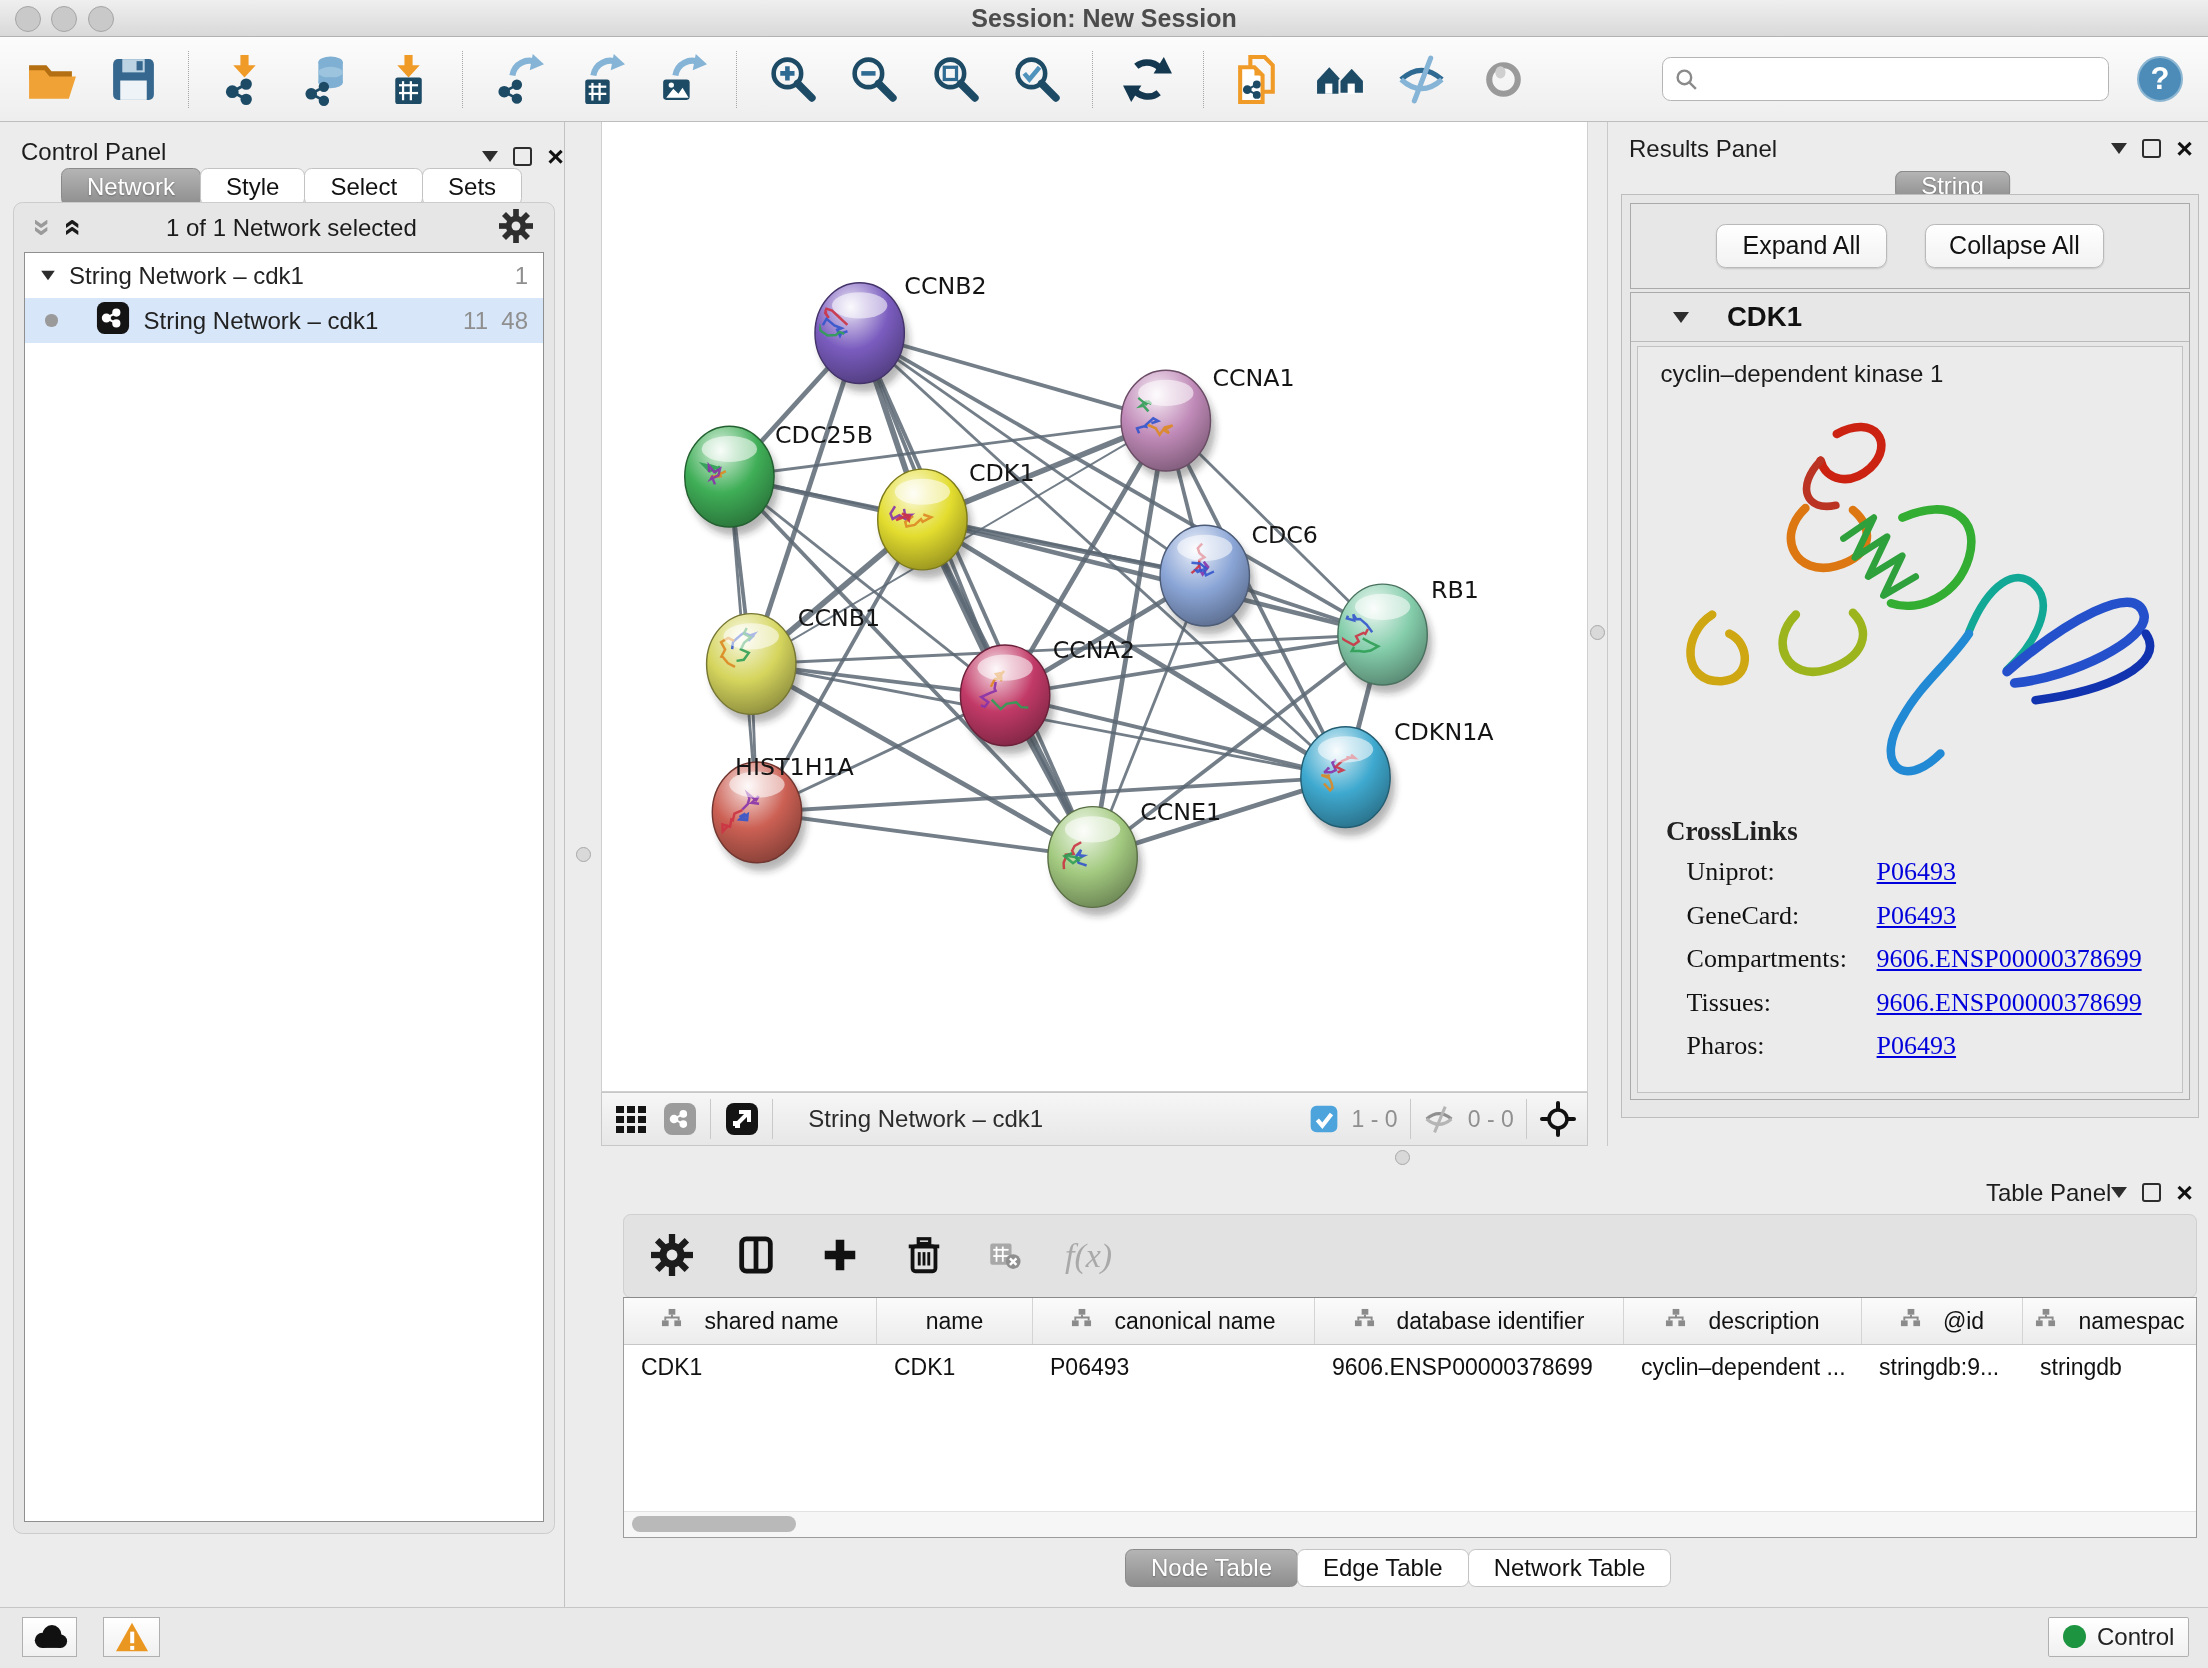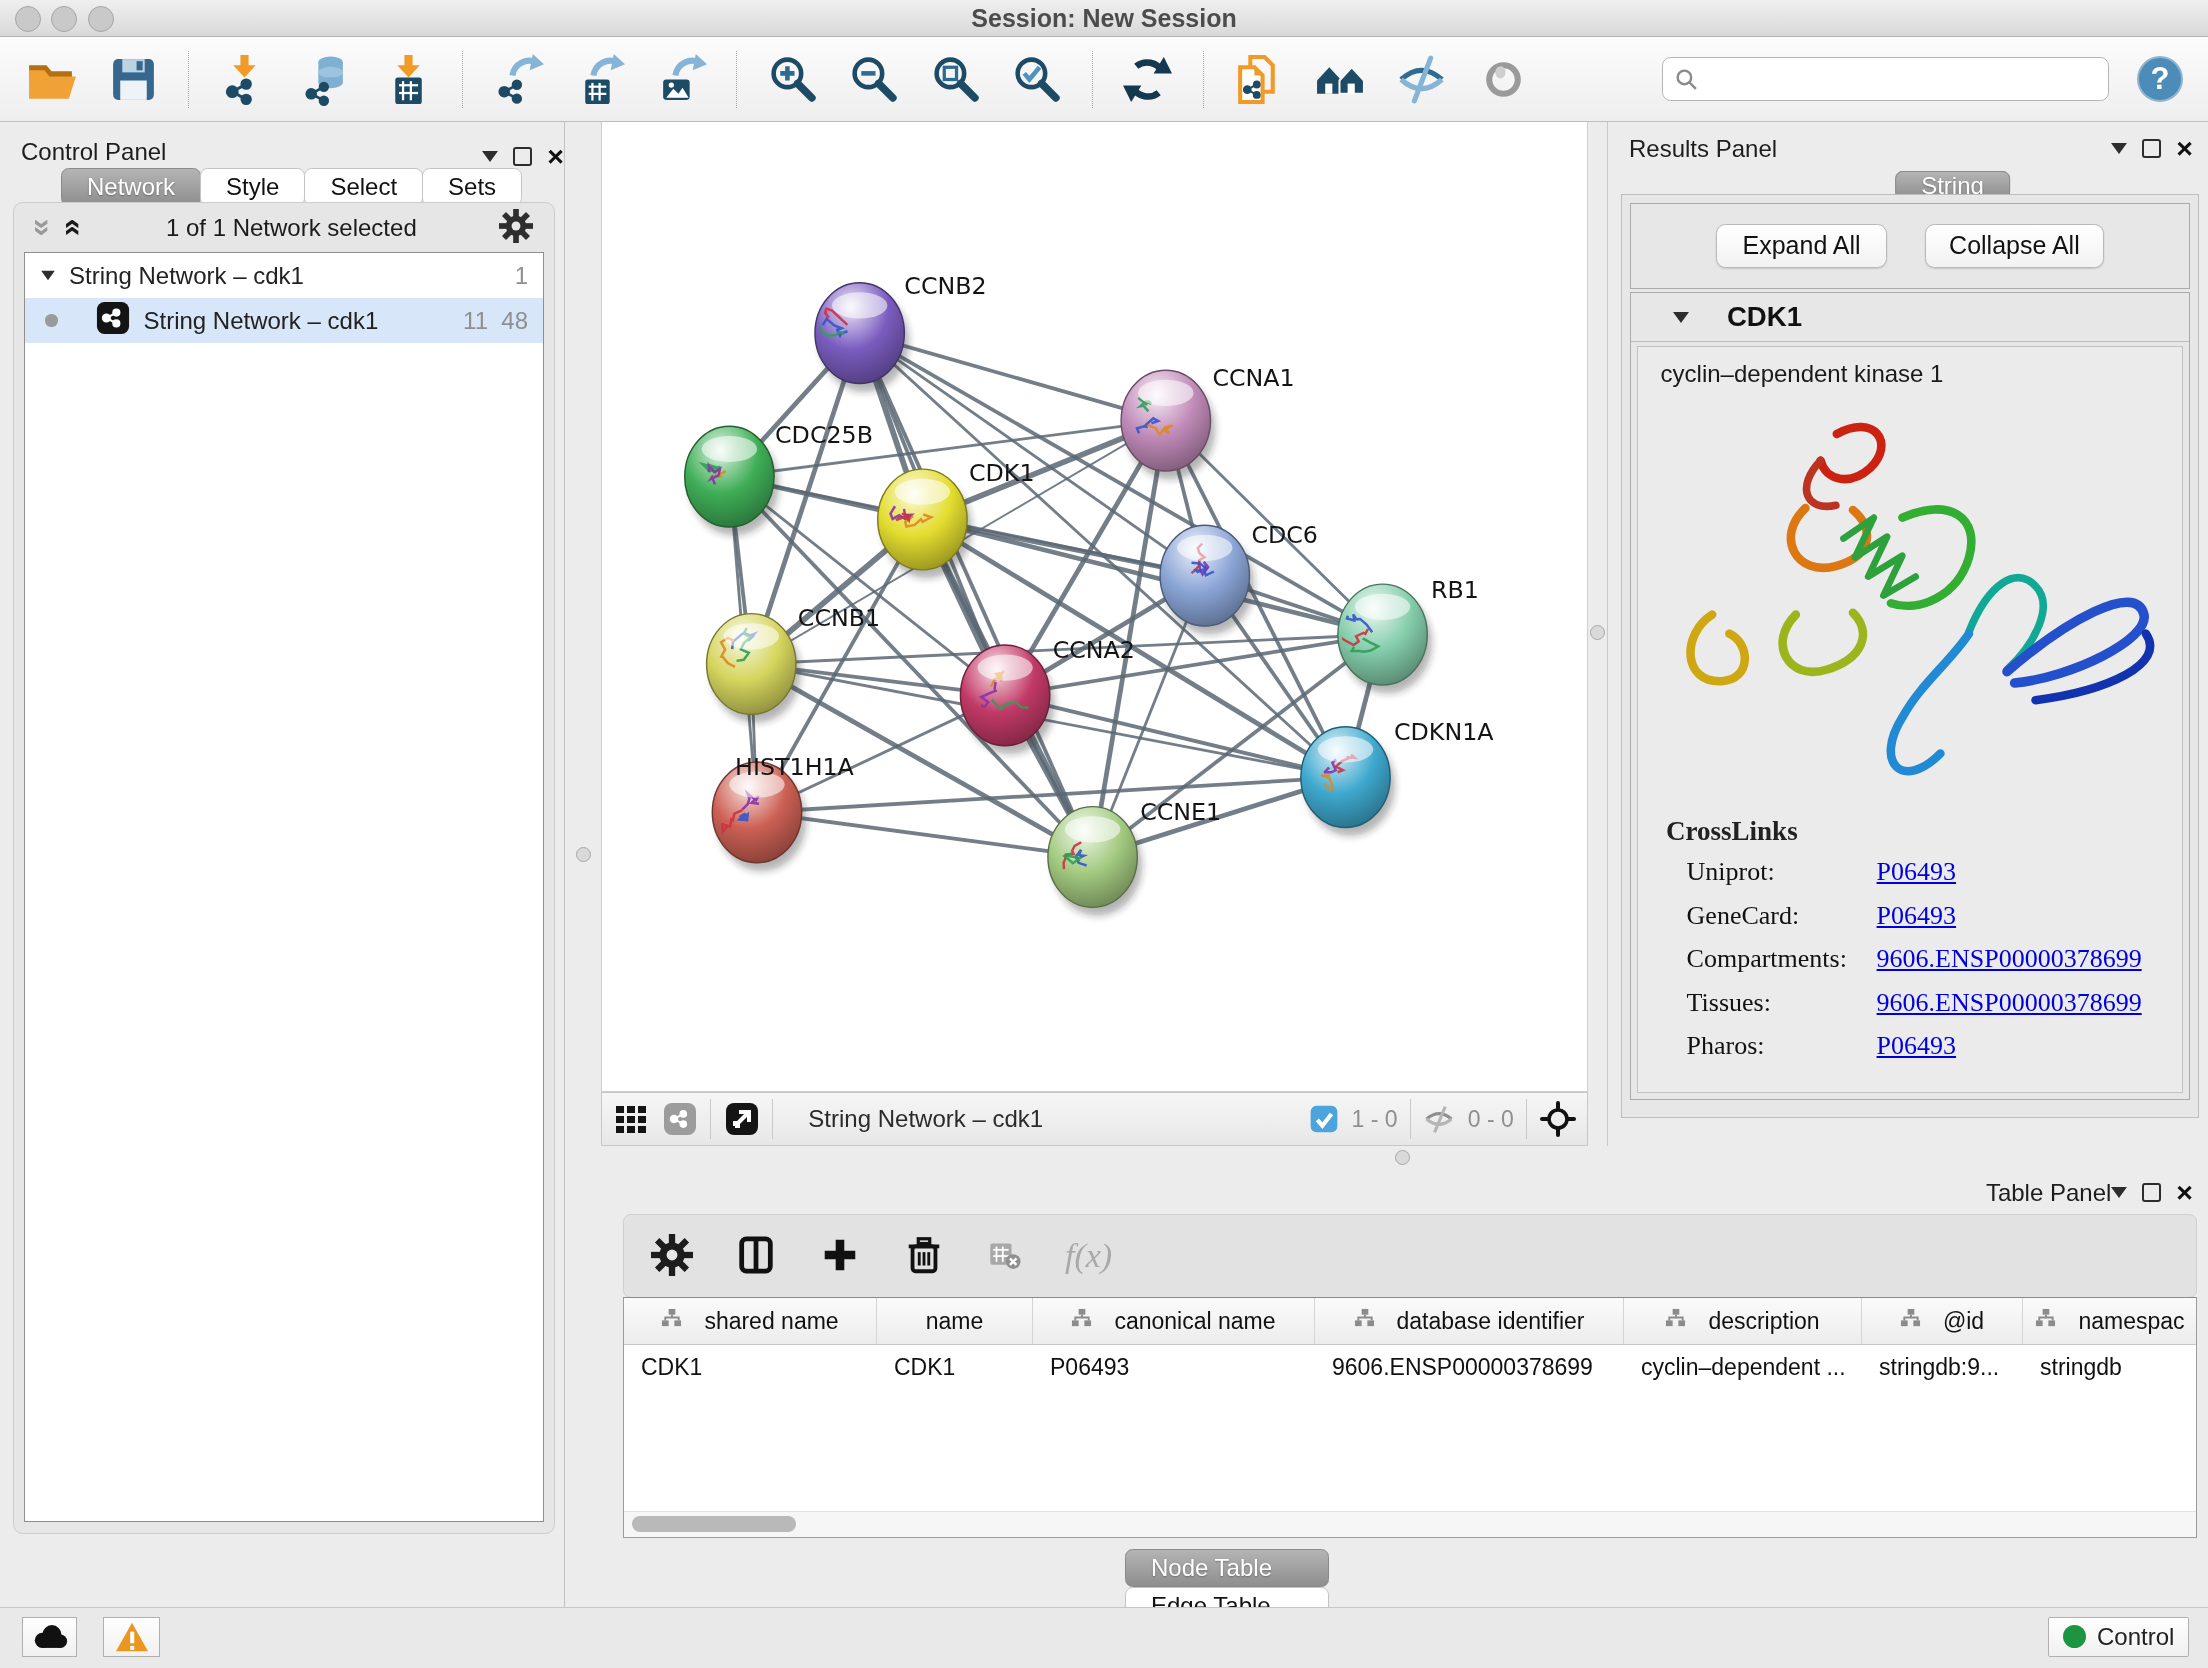--- a/index.html
+++ b/index.html
@@ -111,21 +111,21 @@
   .tbl-head{display:flex;height:46px;background:linear-gradient(#fbfbfb,#ececec);
     border-bottom:1px solid #c6c6c6;}
   .th{display:flex;align-items:center;justify-content:center;gap:22px;font-size:23px;color:#111;
     border-right:1px solid #d4d4d4;box-sizing:border-box;flex:0 0 auto;overflow:hidden;white-space:nowrap;}
   .tbl-row{display:flex;height:44px;background:#fff;}
   .td{display:flex;align-items:center;padding-left:17px;font-size:23px;color:#111;
     box-sizing:border-box;flex:0 0 auto;overflow:hidden;white-space:nowrap;}
   .tbl-hscroll{position:absolute;left:0;right:0;bottom:0;height:25px;background:#f6f6f6;
     border-top:1px solid #e2e2e2;}
   .tbl-thumb{position:absolute;left:7.6px;top:3.8px;width:164px;height:16px;border-radius:8.6px;background:#b9b9b9;}
-  .tp-tabs{position:absolute;left:524px;top:379px;display:flex;flex-direction:column;}
+  .tp-tabs{position:absolute;left:524px;top:379px;display:flex;}
   
   .statusbar{position:absolute;left:0;top:1607px;width:2208px;height:61px;background:#e9e9e9;
     border-top:1px solid #c6c6c6;box-sizing:border-box;}
   .sb-btn{position:absolute;top:8.6px;height:40px;background:linear-gradient(#ffffff,#f0f0f0);
     border:1.9px solid #b0b0b0;display:flex;align-items:center;justify-content:center;box-sizing:border-box;}
   .memory-btn{left:2048px;width:141px;font-size:24px;gap:11.4px;border-radius:1.9px;}
   .mem-dot{width:23px;height:23px;border-radius:50%;background:#1d9440;}
   text.nlabel{font-family:"DejaVu Sans",sans-serif;font-size:25px;fill:#141414;}
 </style>
 </head>

